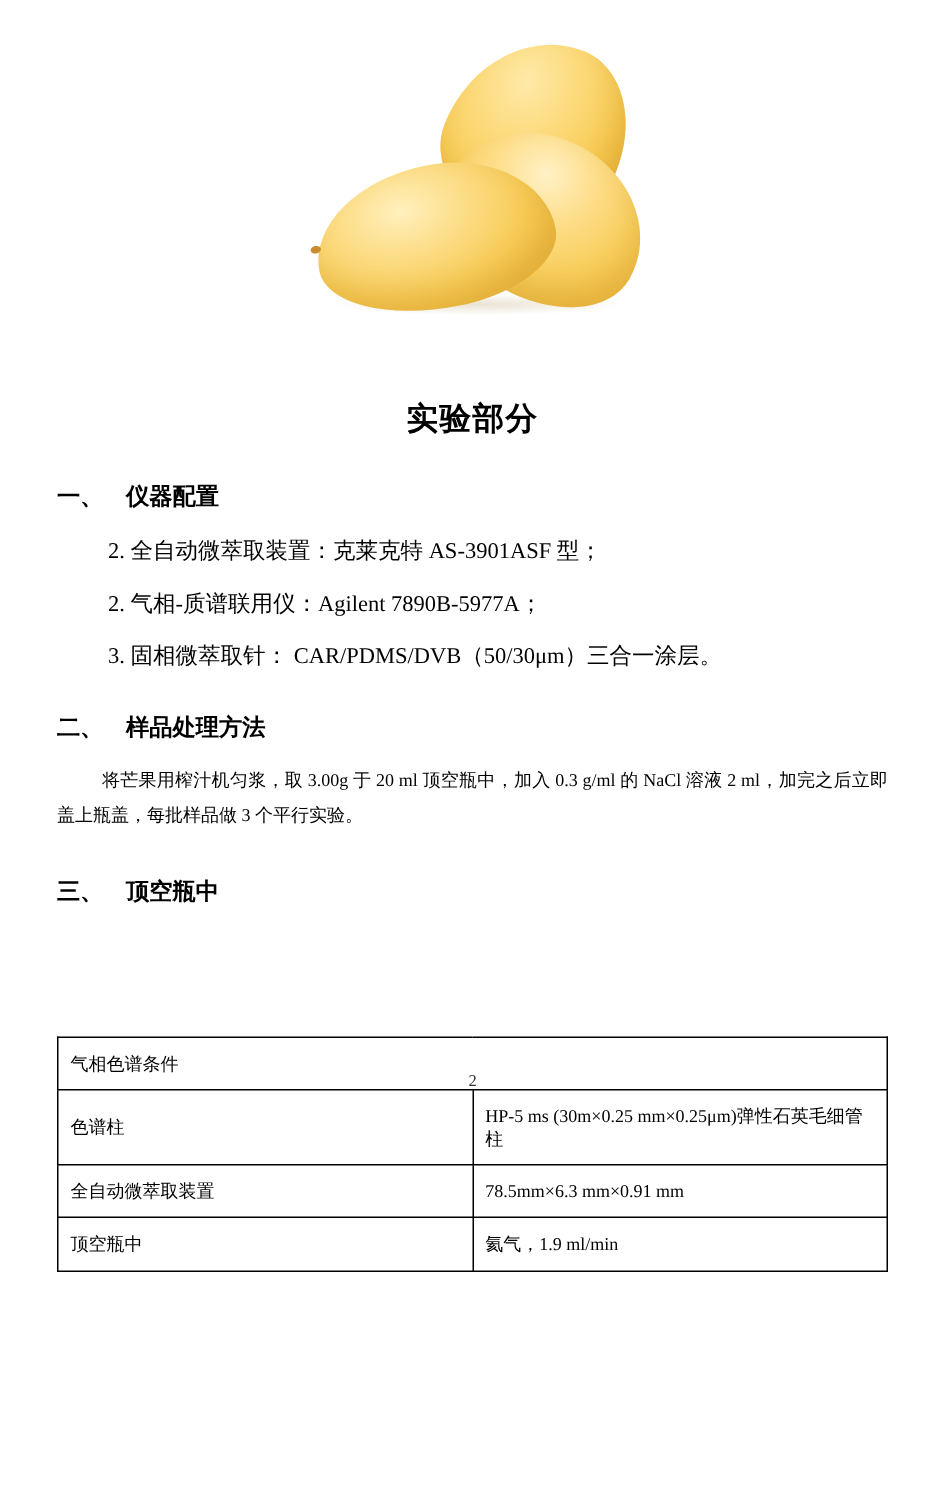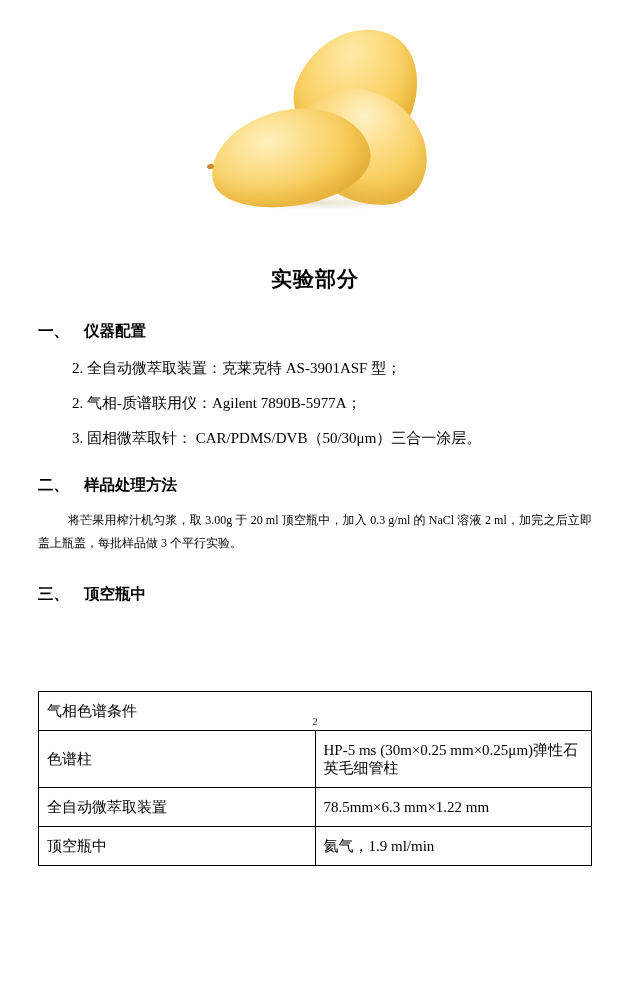--- a/index.html
+++ b/index.html
@@ -128,21 +128,21 @@
     margin-top: 86px;
   }
   table.cond {
     border-collapse: collapse;
     width: 100%;
     table-layout: fixed;
   }
   table.cond td {
     border: 1px solid #000000;
     padding: 10px 8px 10px 8px;
-    font-size: 15px;
+    font-size: 12px;
     vertical-align: middle;
     line-height: 1.2;
   }
   table.cond td.label { width: 172px; }
   .thead-cell {
     font-size: 13.5px;
   }
   .page-num {
     position: absolute;
     bottom: 14px;
@@ -194,21 +194,21 @@
       <tbody>
         <tr>
           <td class="thead-cell" colspan="2">气相色谱条件</td>
         </tr>
         <tr>
           <td class="label">色谱柱</td>
           <td>HP-5 ms (30m×0.25 mm×0.25μm)弹性石英毛细管柱</td>
         </tr>
         <tr>
           <td class="label">全自动微萃取装置</td>
-          <td>78.5mm×6.3 mm×1.22 mm</td>
+          <td>78.5mm×6.3 mm×0.91 mm</td>
         </tr>
         <tr>
           <td class="label">顶空瓶中</td>
           <td>氦气，1.9 ml/min</td>
         </tr>
       </tbody>
     </table>
   </div>
 
   <div class="page-num">2</div>

